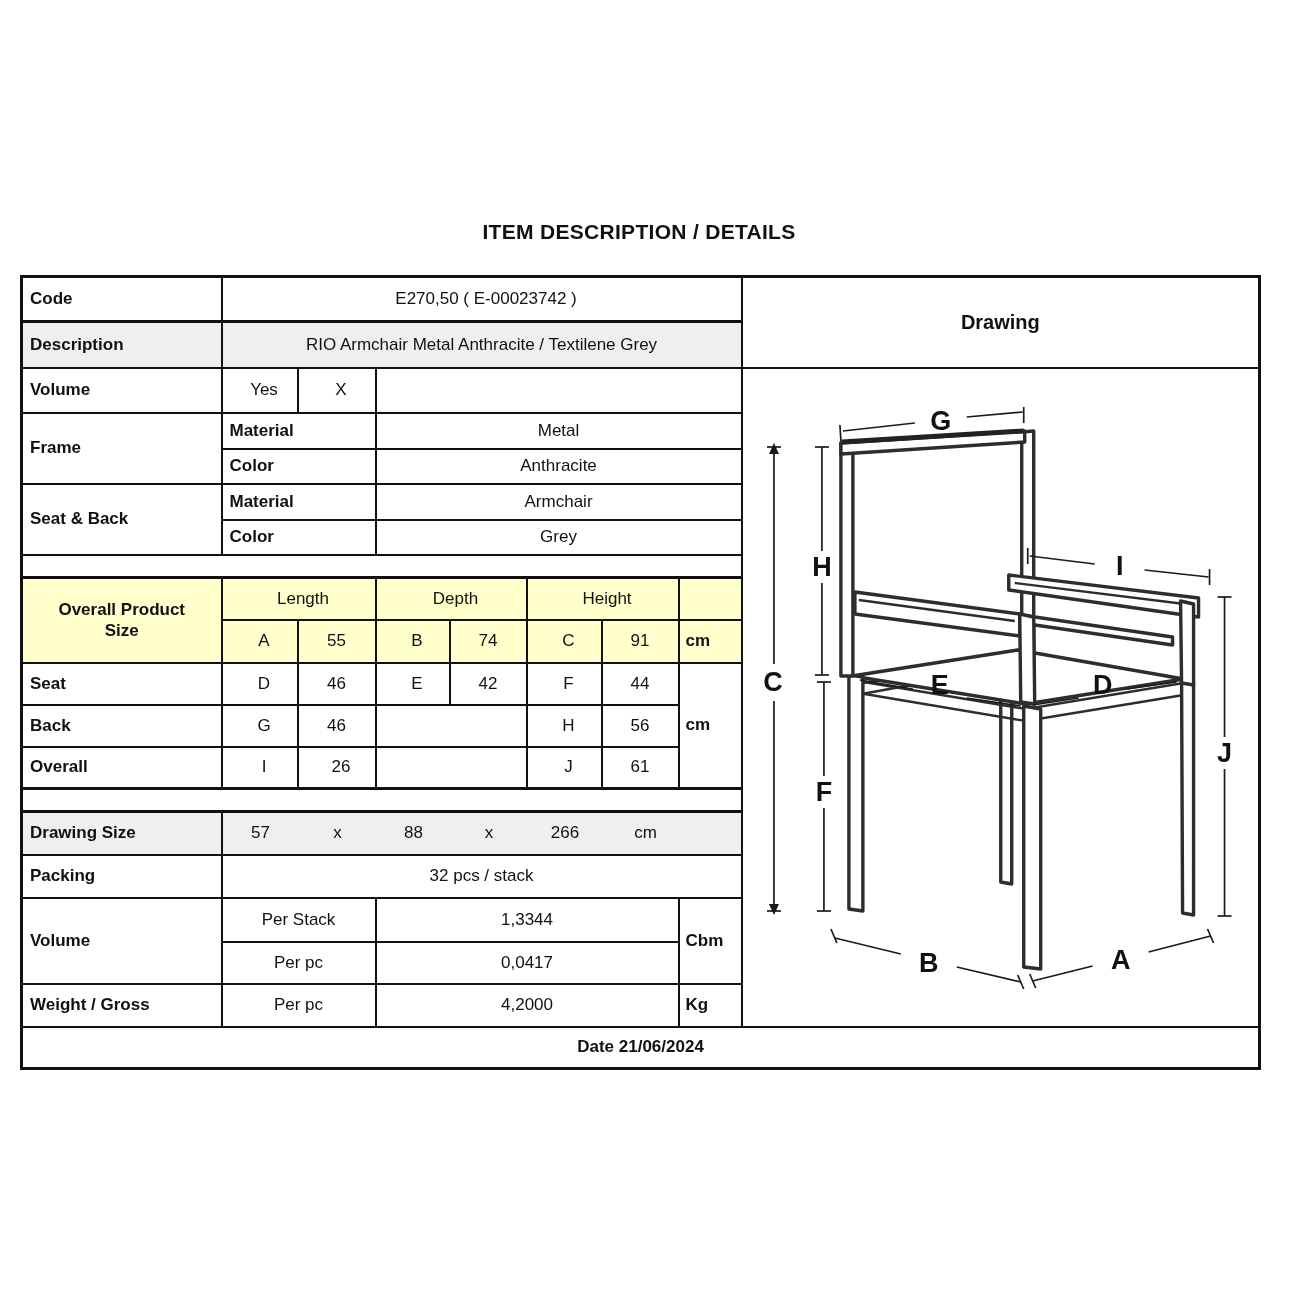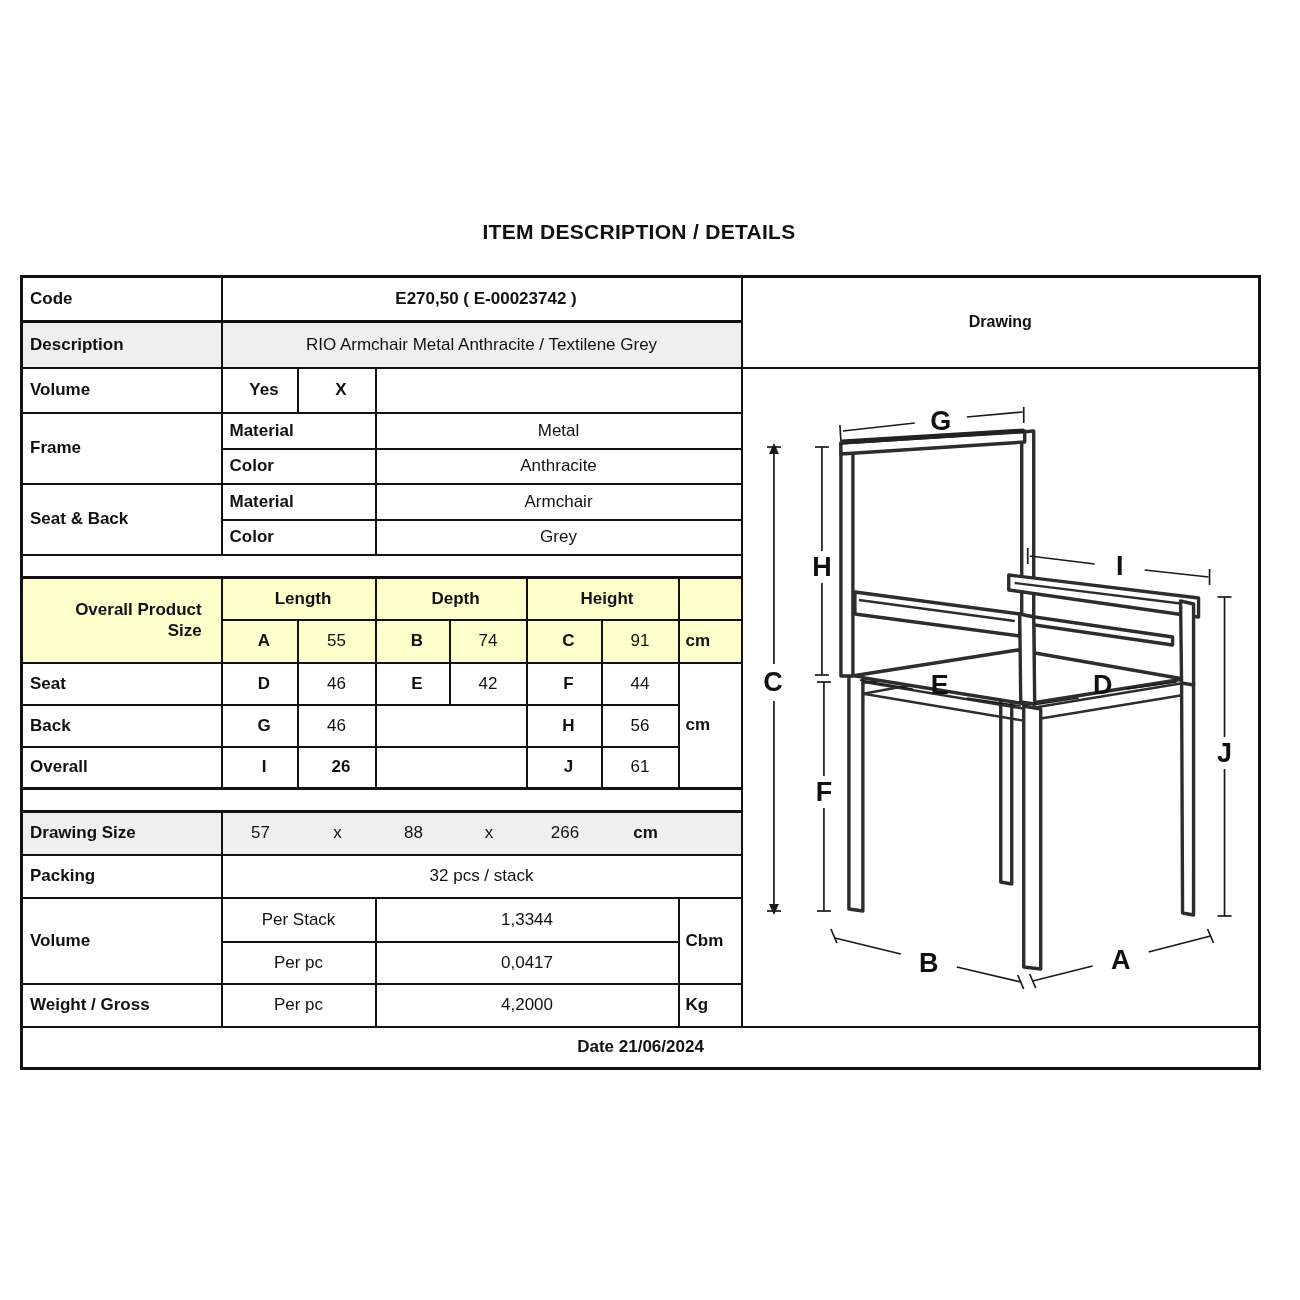--- a/index.html
+++ b/index.html
@@ -22,28 +22,28 @@
     border:3px solid var(--ink);
   }
   td{
     border:2px solid var(--ink);
     font-size:17px;padding:0;vertical-align:middle;overflow:hidden;
   }
   .lbl{font-weight:bold;text-align:left;padding-left:7px;}
   .sub{font-weight:bold;text-align:left;padding-left:7px;}
   .subc{font-weight:normal;text-align:center;}
   .val{text-align:center;}
-  .b{font-weight:bold;padding-left:9px;}
+  .b{font-weight:normal;padding-left:9px;}
   .unit{font-weight:bold;text-align:left;padding-left:6px;}
   .grey{background:var(--grey);}
   .yellow{background:var(--yellow);}
   .bb3{border-bottom-width:3px;}
-  .wrapnarrow{max-width:160px;margin:14px auto;text-align:right;line-height:1.25;}
+  .wrapnarrow{max-width:160px;margin:14px auto;text-align:center;line-height:1.25;}
   .datecell{text-align:center;font-weight:bold;}
-  .drawhead{text-align:center;font-weight:bold;font-size:16px;}
+  .drawhead{text-align:center;font-weight:bold;font-size:20px;}
   .drawcell{position:relative;padding:0;}
   .drawcell svg{position:absolute;left:0;top:0;width:100%;height:100%;display:block;}
   .ps-grid{
     display:grid;grid-template-columns:76px 78px 74px 77px 75px 77px 59px;
     align-items:center;height:100%;
   }
   .ps-grid span{text-align:center;}
   
   .frame{stroke:#2d2d2d;stroke-width:3.4;fill:#ffffff;stroke-linejoin:round;}
   .frameline{stroke:#2d2d2d;stroke-width:2.4;fill:none;}

